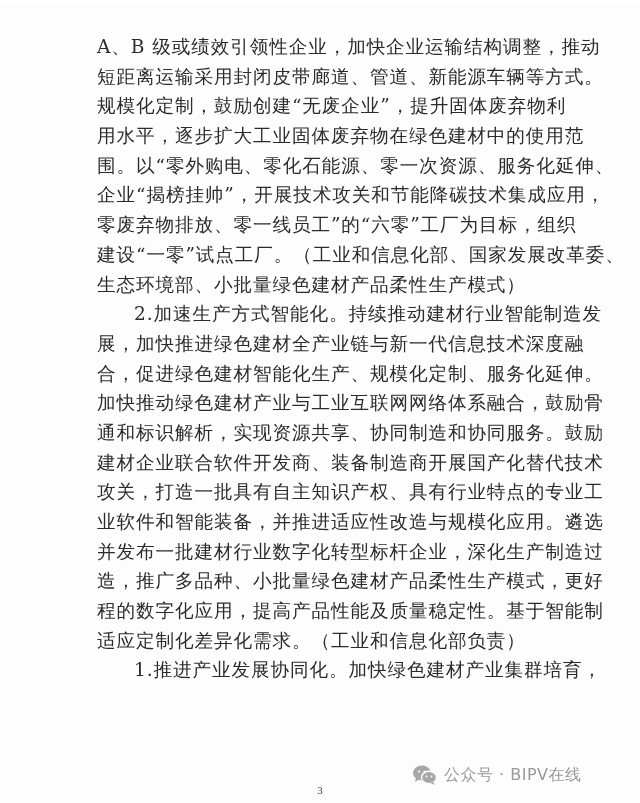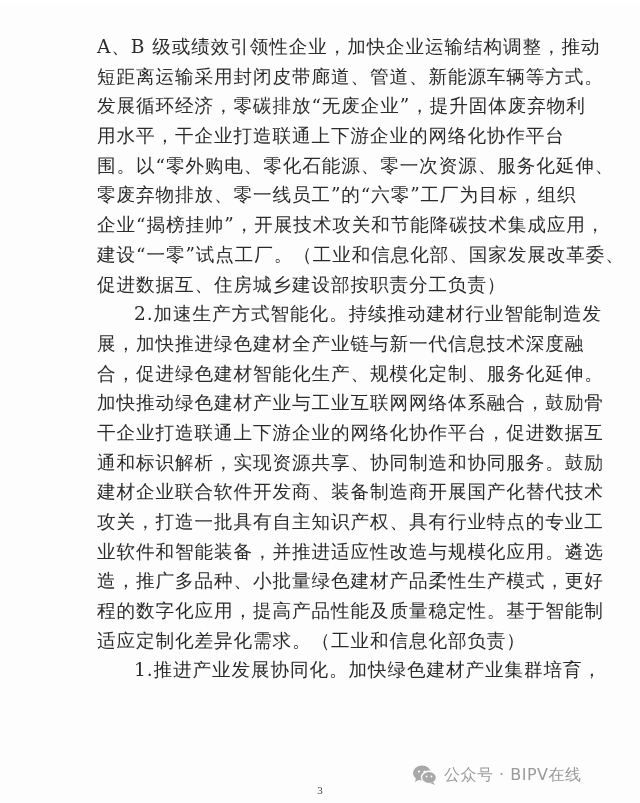--- a/index.html
+++ b/index.html
@@ -67,36 +67,36 @@
       display: inline-block;
     }
   </style>
 </head>
 <body>
 
 <div class="page">
   <div class="body-text">
     <div class="line">A、B 级或绩效引领性企业，加快企业运输结构调整，推动</div>
     <div class="line">短距离运输采用封闭皮带廊道、管道、新能源车辆等方式。</div>
-    <div class="line">发展循环经济，零碳排放“无废企业”，提升固体废弃物利</div>
-    <div class="line">用水平，干企业打造联通上下游企业的网络化协作平台</div>
+    <div class="line">规模化定制，鼓励创建“无废企业”，提升固体废弃物利</div>
+    <div class="line">用水平，逐步扩大工业固体废弃物在绿色建材中的使用范</div>
     <div class="line">围。以“零外购电、零化石能源、零一次资源、服务化延伸、</div>
+    <div class="line">企业“揭榜挂帅”，开展技术攻关和节能降碳技术集成应用，</div>
     <div class="line">零废弃物排放、零一线员工”的“六零”工厂为目标，组织</div>
-    <div class="line">企业“揭榜挂帅”，开展技术攻关和节能降碳技术集成应用，</div>
     <div class="line">建设“一零”试点工厂。（工业和信息化部、国家发展改革委、</div>
-    <div class="line">促进数据互、住房城乡建设部按职责分工负责）</div>
+    <div class="line">生态环境部、小批量绿色建材产品柔性生产模式）</div>
     <div class="line indent">2.加速生产方式智能化。持续推动建材行业智能制造发</div>
     <div class="line">展，加快推进绿色建材全产业链与新一代信息技术深度融</div>
     <div class="line">合，促进绿色建材智能化生产、规模化定制、服务化延伸。</div>
     <div class="line">加快推动绿色建材产业与工业互联网网络体系融合，鼓励骨</div>
-    <div class="line">干企业打造联通上下游企业的网络化协作平台，促进数据互</div>
     <div class="line">通和标识解析，实现资源共享、协同制造和协同服务。鼓励</div>
     <div class="line">建材企业联合软件开发商、装备制造商开展国产化替代技术</div>
     <div class="line">攻关，打造一批具有自主知识产权、具有行业特点的专业工</div>
     <div class="line">业软件和智能装备，并推进适应性改造与规模化应用。遴选</div>
+    <div class="line">并发布一批建材行业数字化转型标杆企业，深化生产制造过</div>
     <div class="line">造，推广多品种、小批量绿色建材产品柔性生产模式，更好</div>
     <div class="line">程的数字化应用，提高产品性能及质量稳定性。基于智能制</div>
     <div class="line">适应定制化差异化需求。（工业和信息化部负责）</div>
     <div class="line indent">1.推进产业发展协同化。加快绿色建材产业集群培育，</div>
   </div>
 
   <div class="watermark">
     <span class="wm-icon">
       <svg width="26" height="22" viewBox="0 0 26 22">
         <ellipse cx="10" cy="9" rx="9" ry="7.5" fill="#a8a8a8"></ellipse>

